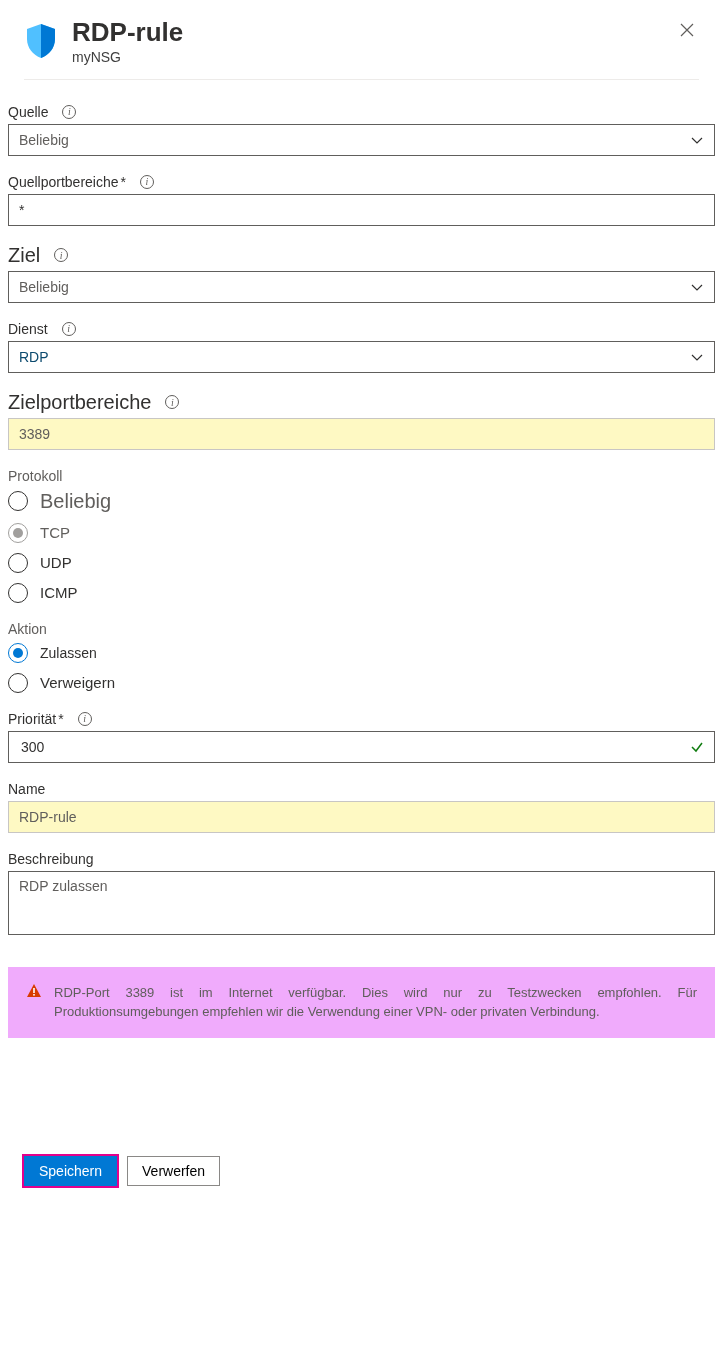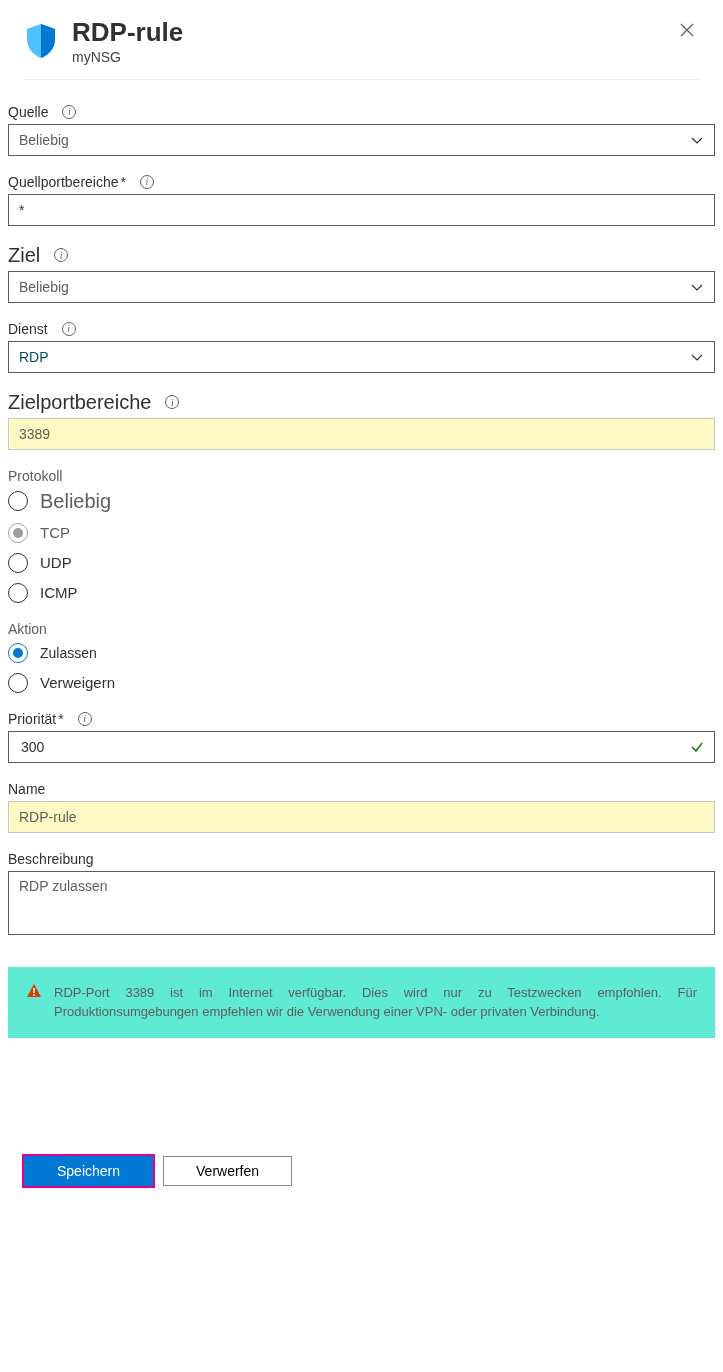--- a/index.html
+++ b/index.html
@@ -147,40 +147,40 @@
   .radio-label { font-size: 15px; color:#323130; }
   .radio-label.big { font-size: 20px; color:#605e5c; }
   .radio-label.disabled { color:#605e5c; }
   .section-label {
     font-size: 14px;
     color: #605e5c;
     margin-bottom: 6px;
   }
   .warning {
     display: flex;
-    background: #5eead4;
+    background: #f0abfc;
     padding: 16px 18px;
     margin-top: 28px;
     font-size: 13px;
     line-height: 1.5;
     color: #605e5c;
     text-align: justify;
   }
   .warning-icon {
     flex: 0 0 auto;
     margin-right: 12px;
   }
   .footer {
     display: flex;
     gap: 10px;
     padding: 18px 24px;
     margin-top: 100px;
   }
   .btn {
-    padding: 6px 32px;
+    padding: 6px 14px;
     font-size: 14px;
     border: 1px solid #8a8886;
     background: #fff;
     cursor: pointer;
     font-family: inherit;
   }
   .btn.primary {
     background: #0078d4;
     color: #fff;
     border-color: #0078d4;

